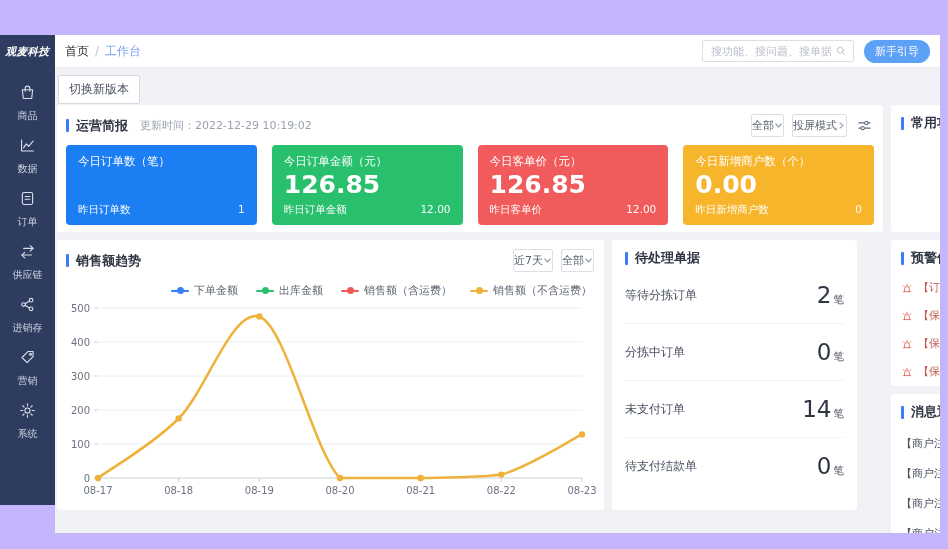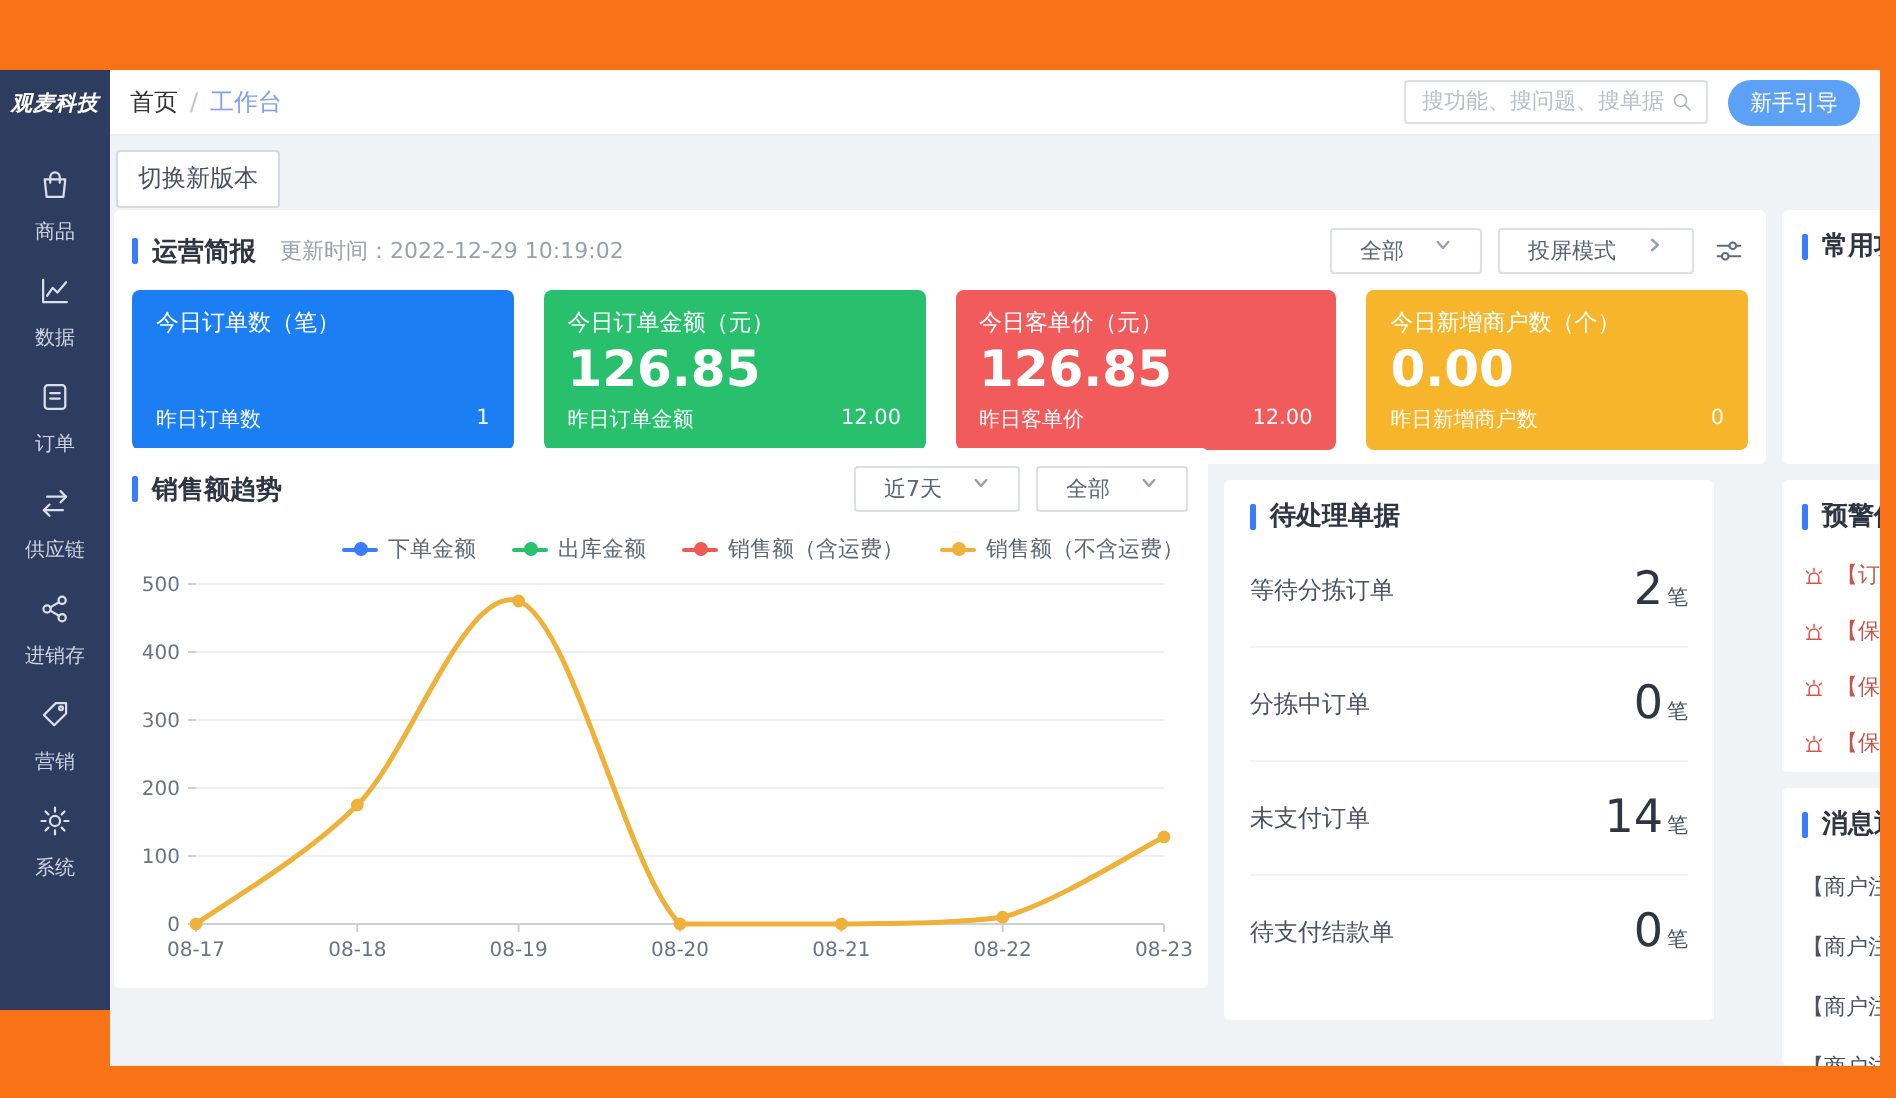--- a/index.html
+++ b/index.html
@@ -1,16 +1,16 @@
 <!DOCTYPE html>
 <html><head>
 <meta charset="utf-8">
 <style>
   html,body{margin:0;padding:0;background:#fff;}
-  .screen{position:relative;width:948px;height:549px;background:#f97316;overflow:hidden;
+  .screen{position:relative;width:948px;height:549px;background:#c4b5fd;overflow:hidden;
           font-family:"DejaVu Sans","Liberation Sans",sans-serif;}
   
   .sidebar{position:absolute;left:0;top:35px;width:55px;height:470px;background:#2e3c5f;}
   .logo{height:33px;display:flex;align-items:center;justify-content:center;color:#fff;
         font-size:10.5px;font-weight:bold;font-style:italic;letter-spacing:.5px;white-space:nowrap;overflow:hidden;}
   .nav{margin-top:15px;text-align:center;}
   .nav-item{height:53px;display:flex;flex-direction:column;align-items:center;color:#ccd4e2;cursor:pointer;}
   .nav-item svg{width:19px;height:19px;stroke:#d9e0ec;fill:none;stroke-width:1.4;stroke-linecap:round;stroke-linejoin:round;}
   .nav-label{font-size:10px;margin-top:3px;}
   .app-center{position:absolute;bottom:5px;left:0;width:55px;display:flex;flex-direction:column;align-items:center;color:#ccd4e2;cursor:pointer;}
@@ -28,38 +28,38 @@
   .search-box input::placeholder{color:#b9bec8;}
   .search-box svg{width:12px;height:12px;stroke:#aeb4bd;fill:none;stroke-width:1.6;stroke-linecap:round;}
   .guide-btn{background:#5da1f7;color:#fff;font-size:11px;padding:4px 11px;border-radius:12px;border:none;cursor:pointer;white-space:nowrap;}
   
   .content{position:absolute;left:55px;top:68px;width:885px;height:465px;background:#f0f2f5;overflow:hidden;}
   .switch-btn{position:absolute;left:3px;top:7px;background:#fff;border:1px solid #d5d9e0;border-radius:2px;
               font-size:12px;color:#49505e;padding:5px 10px;cursor:pointer;}
   .panel{position:absolute;background:#fff;border-radius:3px;box-sizing:border-box;}
   .p-title{display:flex;align-items:center;font-size:13px;font-weight:bold;color:#2f3542;white-space:nowrap;}
   .p-title::before{content:"";width:3px;height:13px;background:#3a7cfa;margin-right:7px;border-radius:1px;flex:0 0 auto;}
-  .sel{border:1px solid #dcdfe6;border-radius:2px;font-size:11px;color:#5a6372;padding:3px 14px;background:#fff;
-       display:flex;gap:15px;cursor:pointer;white-space:nowrap;}
+  .sel{border:1px solid #dcdfe6;border-radius:2px;font-size:11px;color:#5a6372;padding:3px 0;background:#fff;
+       display:flex;align-items:center;gap:0;cursor:pointer;white-space:nowrap;}
   .sel svg{width:9px;height:9px;stroke:#9aa1ad;fill:none;stroke-width:1.6;stroke-linecap:round;stroke-linejoin:round;}
   
   #briefing{left:2px;top:37px;width:826px;height:127px;padding:9px 9px 0;}
   .brief-head{display:flex;align-items:center;}
   .update-label,.update-time{font-size:11px;color:#9aa1ad;}
   .update-label{margin-left:12px;}
   .brief-controls{margin-left:auto;display:flex;align-items:center;gap:8px;}
   .tune-btn{background:none;border:none;padding:2px;cursor:pointer;display:flex;}
   .tune-btn svg{width:15px;height:15px;stroke:#5f6b7f;fill:#fff;stroke-width:1.4;stroke-linecap:round;}
   .cards{display:flex;gap:15px;margin-top:8px;}
   .card{flex:1;height:80px;border-radius:4px;color:#fff;position:relative;padding:9px 12px;box-sizing:border-box;cursor:pointer;}
   .card-title{font-size:11.5px;}
   .card-value{font-size:25px;font-weight:bold;margin-top:3px;line-height:1;}
   .card-foot{position:absolute;left:12px;right:12px;bottom:8px;display:flex;justify-content:space-between;font-size:10.5px;opacity:.96;}
   
-  #chart-panel{left:2px;top:156px;width:547px;height:270px;padding:9px 6px 0 9px;}
+  #chart-panel{left:2px;top:172px;width:547px;height:270px;padding:9px 6px 0 9px;}
   .chart-head{display:flex;align-items:center;}
   .chart-controls{margin-left:auto;display:flex;gap:8px;margin-right:4px;}
   .legend-row{display:flex;justify-content:flex-end;gap:18px;margin-top:11px;padding-right:6px;}
   .lg-item{display:flex;align-items:center;gap:5px;font-size:11px;color:#5e6673;cursor:pointer;}
   .lg-ic{width:18px;height:2px;border-radius:1px;position:relative;}
   .lg-ic i{position:absolute;width:7px;height:7px;border-radius:50%;left:5.5px;top:-2.5px;}
   #trend-chart{margin-top:4px;}
   #trend-chart svg{display:block;}
   
   #pending{left:557px;top:172px;width:245px;height:270px;padding:9px 13px 0;}

